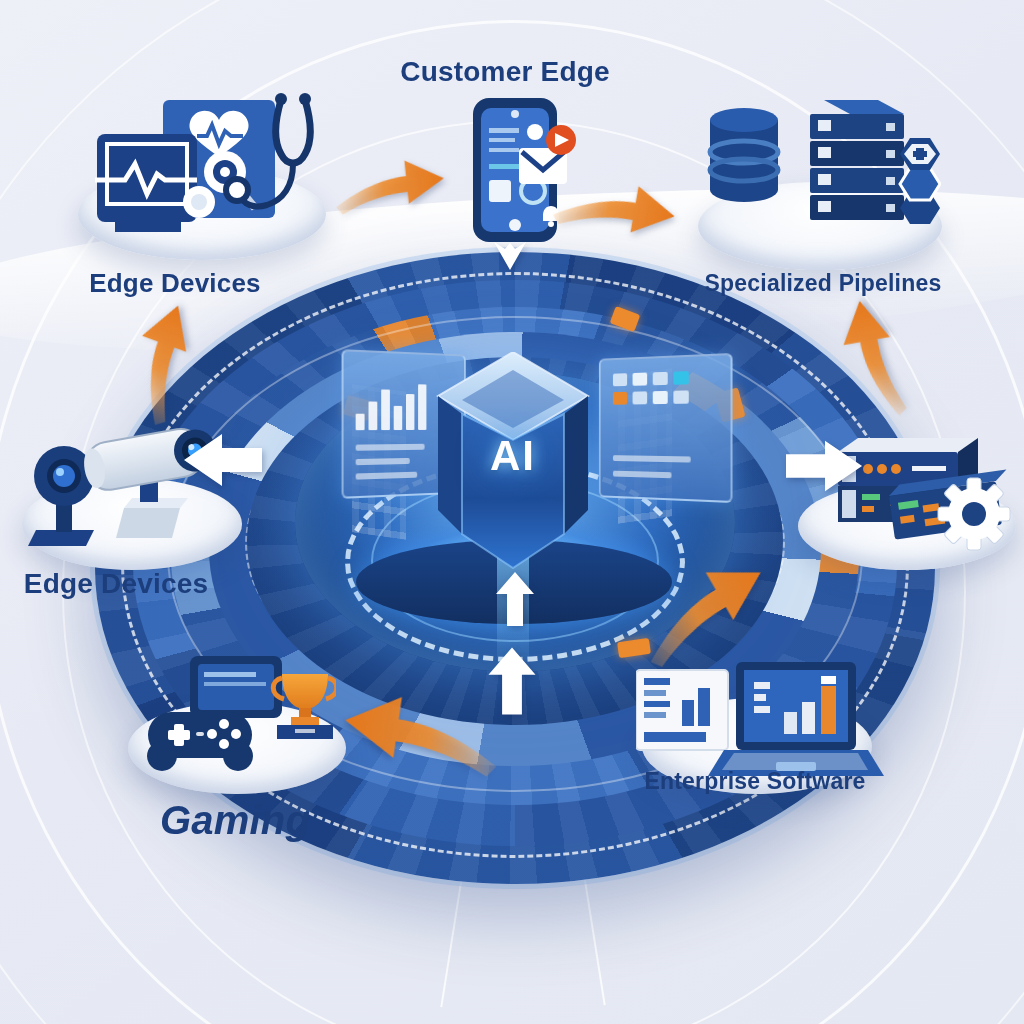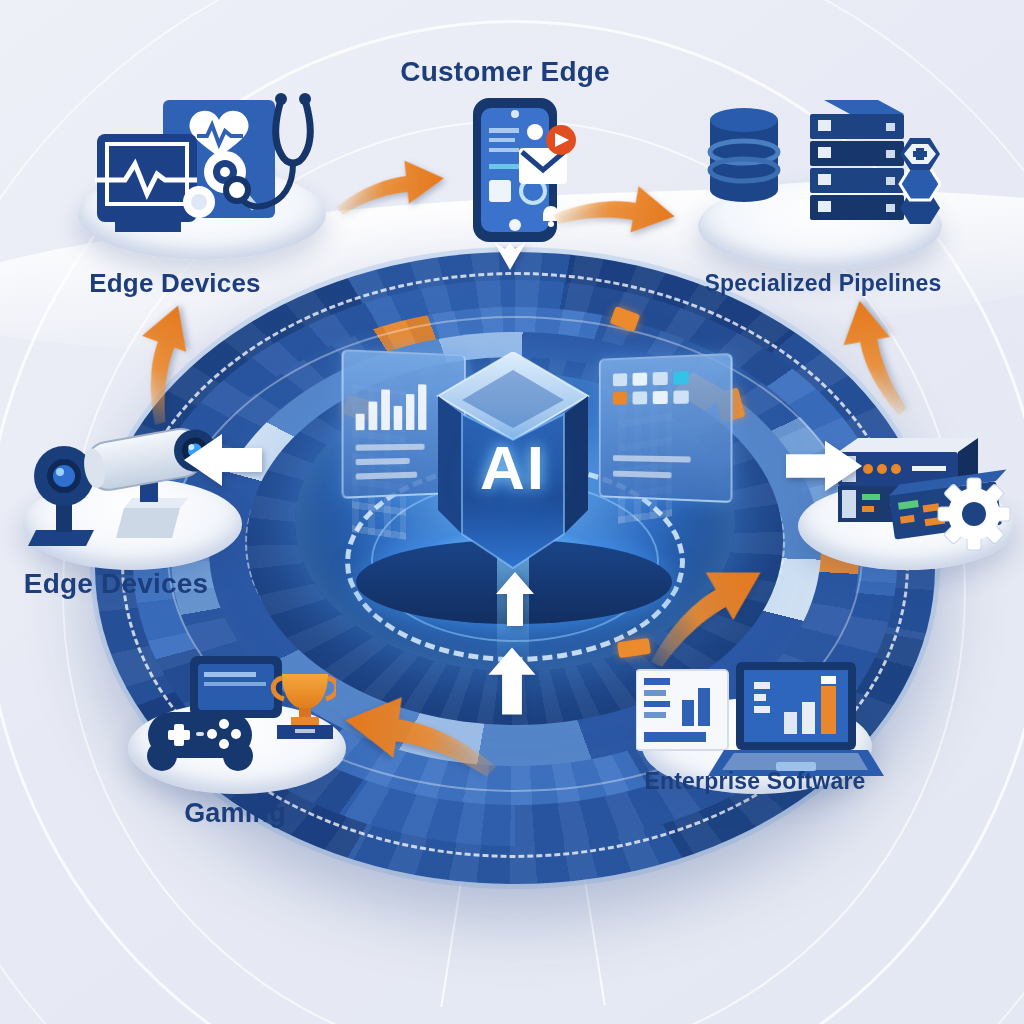--- a/index.html
+++ b/index.html
@@ -52,21 +52,21 @@
   .screen .line{position:absolute;left:12px;height:6px;background:rgba(255,255,255,.55);border-radius:2px;}
   .screen .grid{position:absolute;left:14px;top:14px;display:grid;grid-template-columns:repeat(4,16px);gap:6px;}
   .screen .grid i{display:block;width:16px;height:13px;background:#cfe2f5;border-radius:2px;}
   .glow-beam{position:absolute;left:497px;top:556px;width:32px;height:116px;
              background:linear-gradient(rgba(130,205,255,.65),rgba(130,205,255,0));}
   .platform-glow{position:absolute;left:372px;top:516px;width:282px;height:84px;border-radius:50%;
              background:radial-gradient(closest-side,rgba(140,215,255,.95),rgba(60,130,220,.35) 68%,rgba(60,130,220,0));}
   .platform-dark{position:absolute;left:356px;top:540px;width:316px;height:84px;border-radius:50%;
              background:linear-gradient(#1a4488,#122f61);box-shadow:0 0 26px rgba(70,160,255,.55);}
   .ai-text{position:absolute;left:433px;top:432px;width:160px;text-align:center;
-           font-size:62px;font-weight:bold;color:#fff;letter-spacing:2px;
+           font-size:42px;font-weight:bold;color:#fff;letter-spacing:2px;
            text-shadow:0 0 14px #8fd4ff,0 0 36px #3f9bff,0 2px 5px rgba(0,40,100,.6);}
   
   .platform{position:absolute;border-radius:50%;
             background:radial-gradient(ellipse at 50% 32%,#ffffff 0%,#f3f6fb 55%,#d7dfec 100%);
             box-shadow:0 12px 26px rgba(40,70,130,.2), inset 0 -10px 16px rgba(150,170,205,.35);}
   .node-label{position:absolute;text-align:center;font-weight:bold;color:#1c3e7d;letter-spacing:.2px;}
   .arrow{position:absolute;filter:drop-shadow(2px 3px 3px rgba(20,40,90,.30));}
 </style>
 </head>
 <body>
@@ -341,21 +341,21 @@
       <circle cx="22" cy="100" r="15" fill="#16386e"></circle>
       <circle cx="98" cy="100" r="15" fill="#16386e"></circle>
       <rect x="28" y="74" width="22" height="10" rx="2" fill="#fff"></rect>
       <rect x="34" y="68" width="10" height="22" rx="2" fill="#fff"></rect>
       <circle cx="84" cy="68" r="5" fill="#fff"></circle>
         <circle cx="96" cy="78" r="5" fill="#fff"></circle>
       <circle cx="84" cy="88" r="5" fill="#fff"></circle>
         <circle cx="72" cy="78" r="5" fill="#fff"></circle>
       <rect x="56" y="76" width="8" height="4" rx="2" fill="#fff" opacity=".85"></rect>
     </svg>
-    <div class="node-label" style="left:130px;top:798px;width:210px;font-size:27px;">Gaming</div>
+    <div class="node-label" style="left:130px;top:798px;width:210px;font-size:40px;font-style:italic;">Gaming</div>
   </div>
 
   <div>
     <div class="platform" style="left:642px;top:698px;width:230px;height:96px;"></div>
     <svg class="abs" style="left:636px;top:662px;" width="248" height="124" viewBox="0 0 248 124">
       <rect x="0" y="8" width="92" height="80" rx="4" fill="#f6f8fc" stroke="#d4ddea" stroke-width="2"></rect>
       <rect x="8" y="16" width="26" height="7" fill="#2f62b5"></rect>
       <rect x="8" y="28" width="22" height="6" fill="#6b93cc"></rect>
       <rect x="8" y="39" width="26" height="6" fill="#2f62b5"></rect>
       <rect x="8" y="50" width="22" height="6" fill="#6b93cc"></rect>

